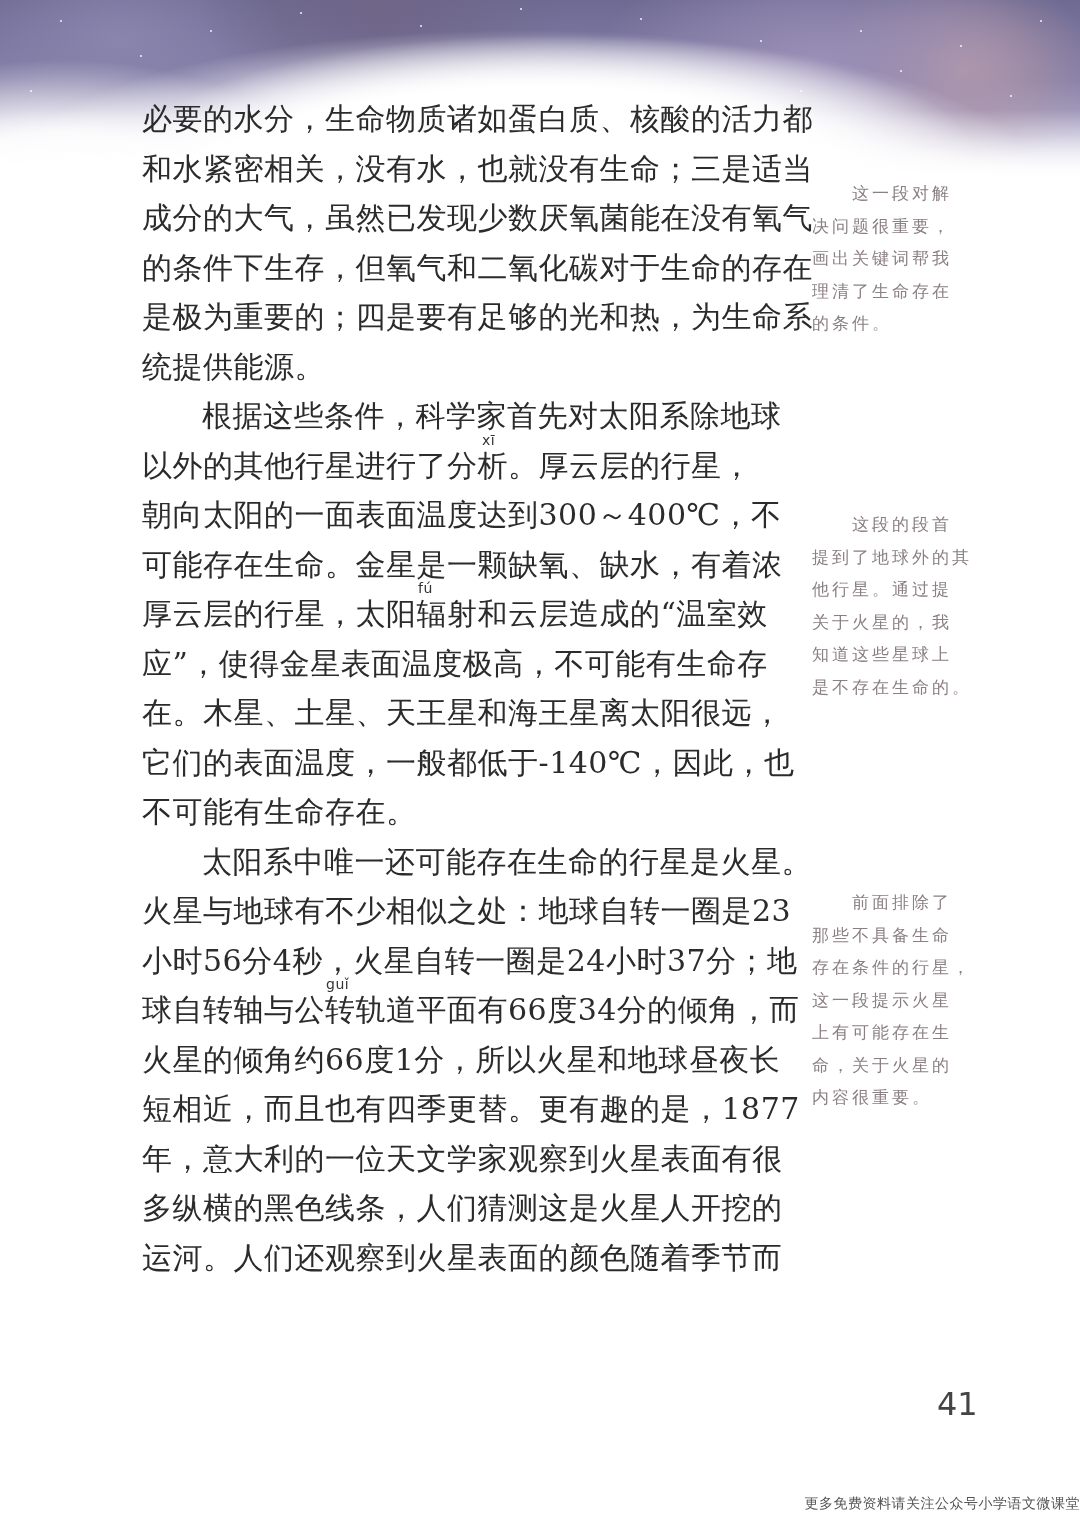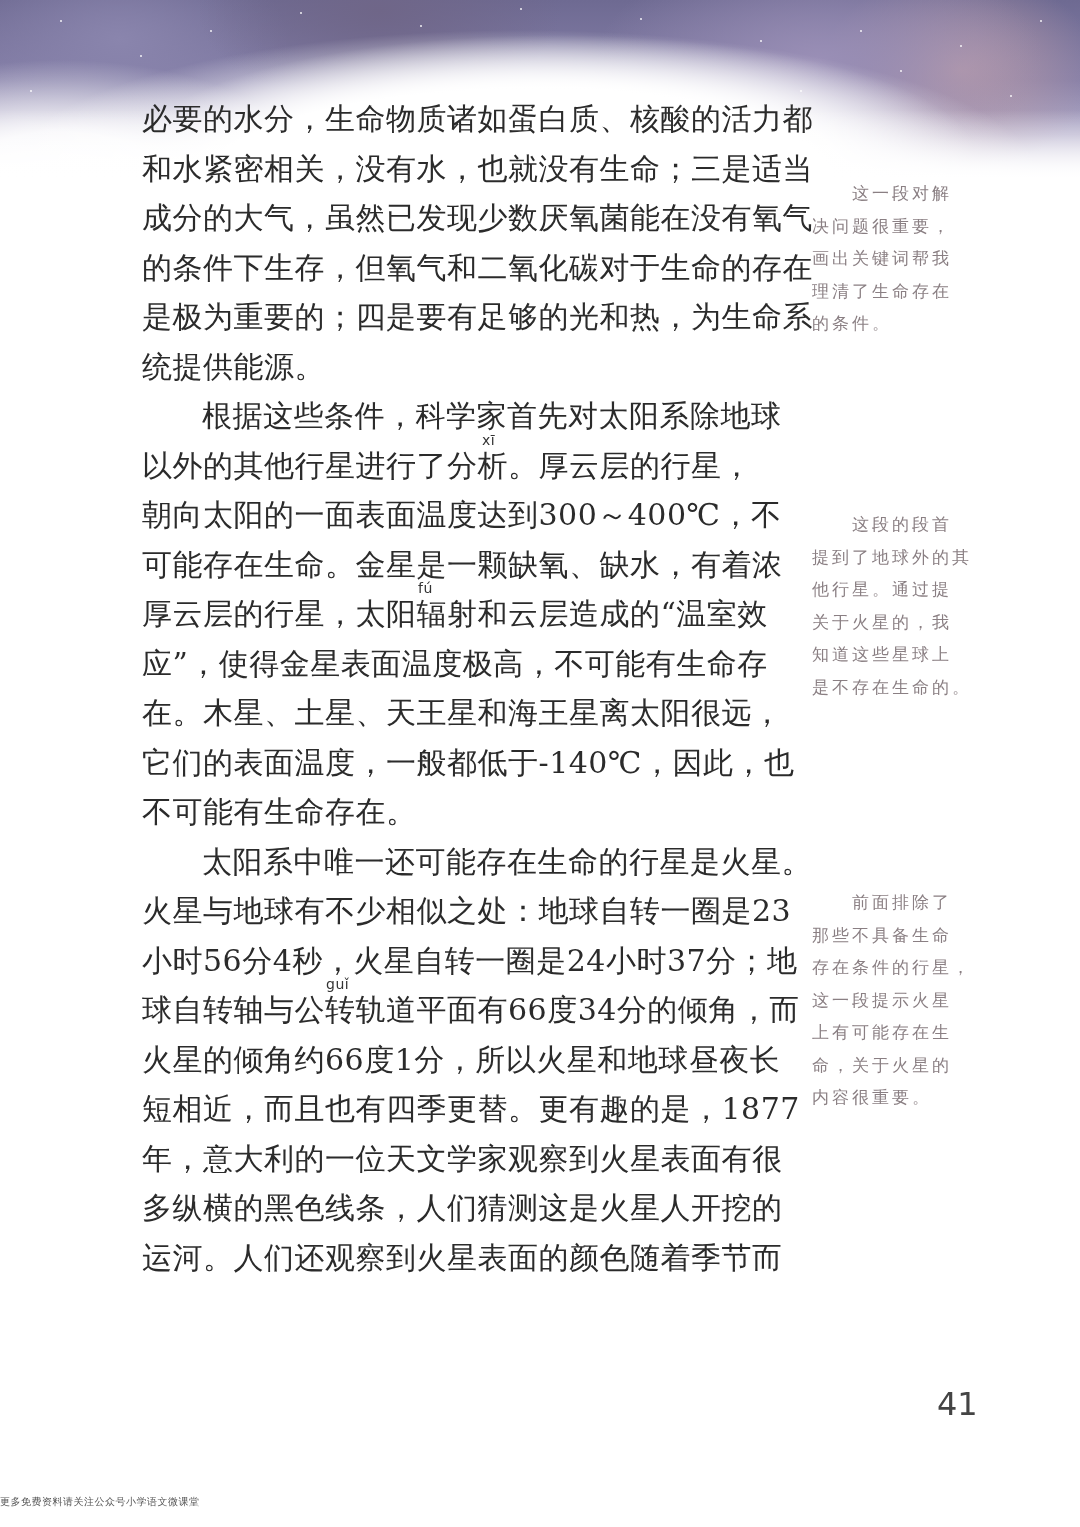--- a/index.html
+++ b/index.html
@@ -99,23 +99,23 @@
       left: 937px;
       top: 1385px;
       font-family: "DejaVu Sans", "Liberation Sans", sans-serif;
       font-size: 32px;
       color: #444;
     }
     .footer {
       position: absolute;
       left: 0; right: 0;
       top: 1495px;
-      text-align: left;
+      text-align: right;
       font-family: "DejaVu Sans", "Liberation Sans", sans-serif;
-      font-size: 10px;
+      font-size: 14px;
       color: #555;
       letter-spacing: 0.5px;
     }
   </style>
 </head>
 <body>
 
 <div class="sky">
   <div class="sky-base"></div>
   <div class="star" style="left:60px;top:20px"></div>

